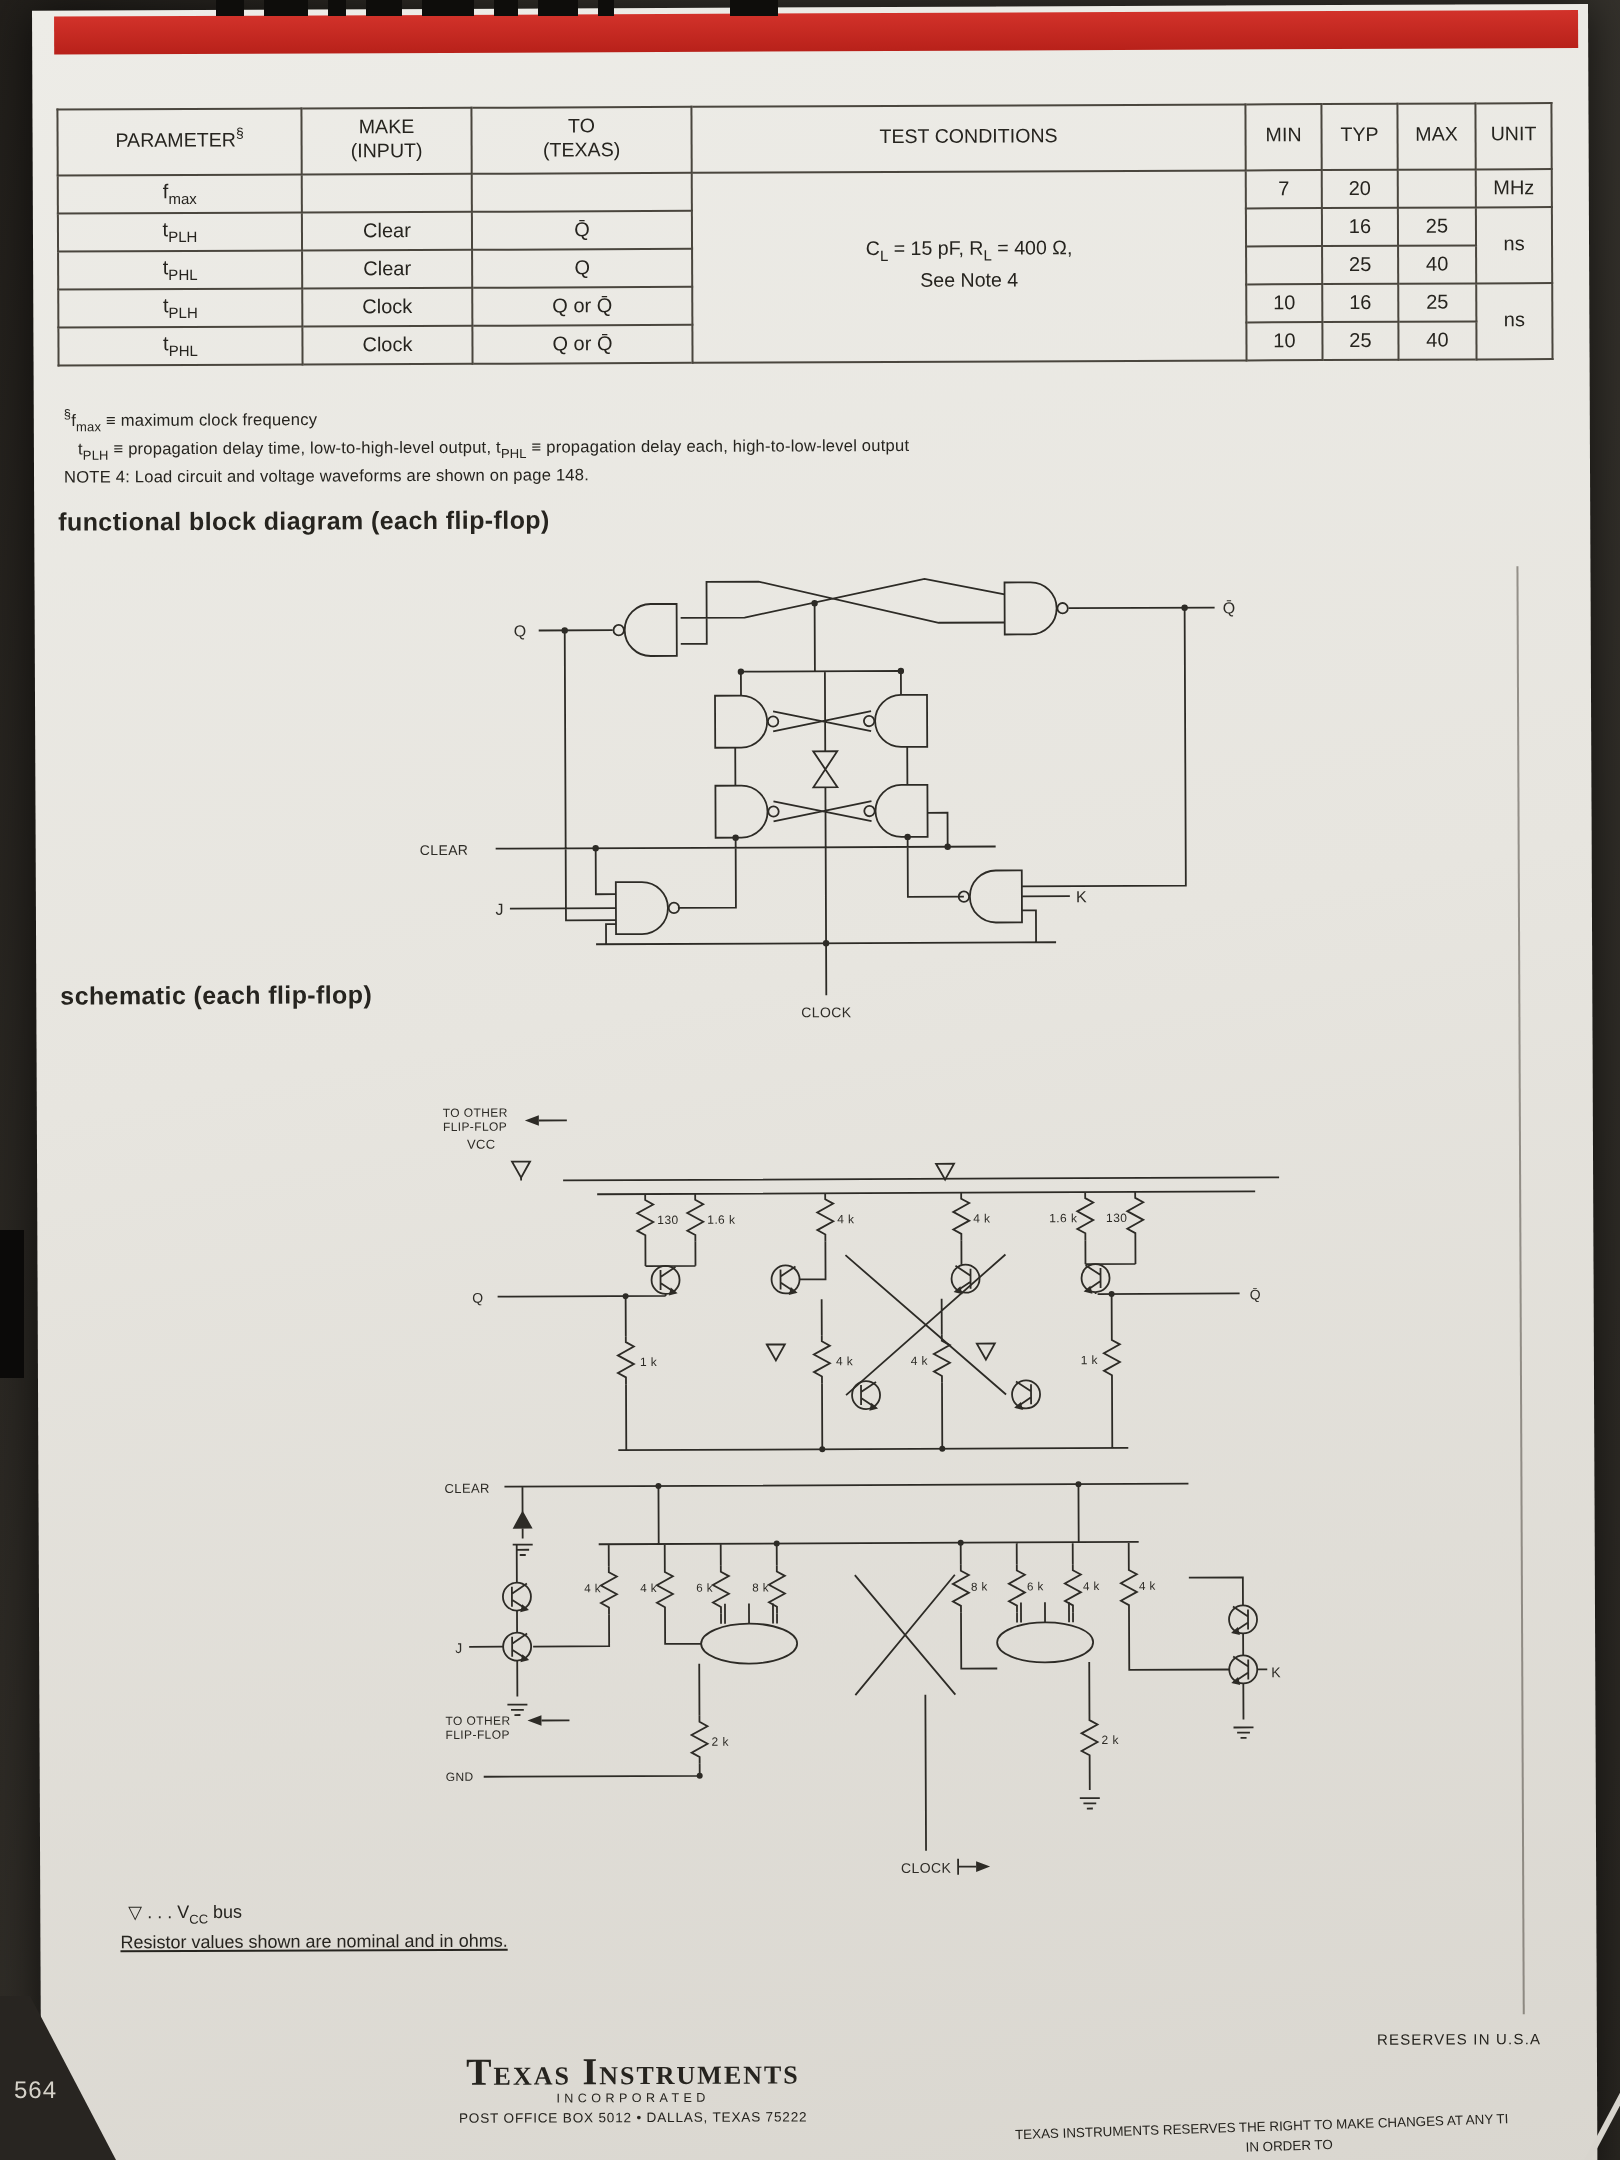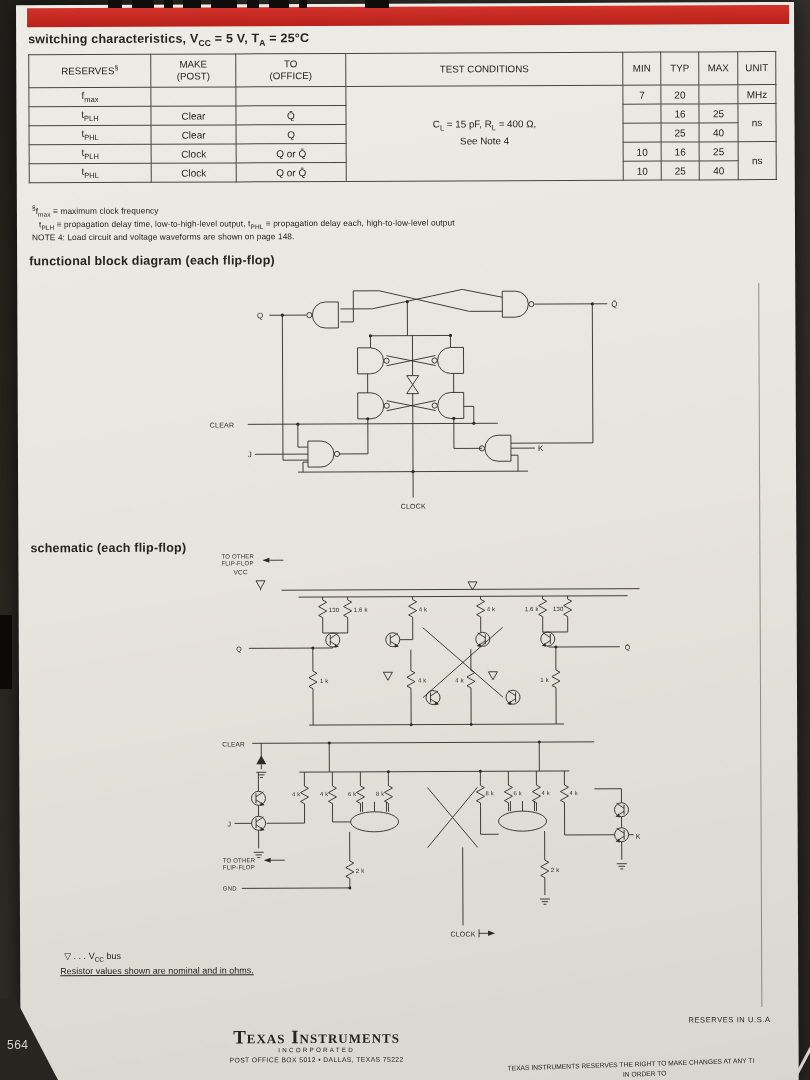--- a/index.html
+++ b/index.html
@@ -21,21 +21,21 @@
   .swtable th,.swtable td{border:1px solid #4a463e;text-align:center;font-weight:normal;}
   .swtable thead th{height:30px;font-size:9.8px;line-height:1.25;padding:1px 2px;vertical-align:middle;}
   .swtable tbody td{height:18px;padding:0 3px;}
   .cond{font-size:9.8px;line-height:1.45;}
   .hsup{font-size:7px;}
   
   .footnotes{position:absolute;left:15px;top:199px;font-size:8.3px;line-height:1.3;letter-spacing:.1px;}
   .fline sub{font-size:6.5px;} .fline sup{font-size:6.5px;}
   .fn-indent{margin-left:7px;}
   .sec-title{position:absolute;font-size:12.5px;font-weight:bold;letter-spacing:.2px;}
-  #bd-title{left:12px;top:249px;} #sc-title{left:12px;top:536px;}
+  #bd-title{left:12px;top:249px;} #sc-title{left:12px;top:486px;}
   
   .diag{position:absolute;}
   #bd{left:190px;top:272px;} #sc{left:175px;top:536px;}
   .ln{stroke:#2d2b26;stroke-width:.9;fill:none;}
   .fillb{fill:#2d2b26;stroke:none;}
   .dot{fill:#2d2b26;stroke:none;}
   .diag text{fill:#2d2b26;font-family:"Liberation Sans",sans-serif;letter-spacing:.2px;}
   
   .vccnote{position:absolute;left:44px;top:946px;font-size:9px;}
   .vccnote sub{font-size:6.5px;}
@@ -77,43 +77,42 @@
       <i style="width:20px"></i>
       <i style="width:8px"></i>
     <i style="width:24px;margin-left:48px"></i>
   </div>
   <div class="sidemark"></div>
 
   <div class="page">
 
     <div class="redbar"></div>
 
-    <div class="sw-title"><span>switching characteristics, V</span><sub>CC</sub><span> = 5 V, T</span><sub>A</sub><span> = 25°C</span></div>
 
     <table class="swtable">
       <colgroup>
         <col style="width:122px">
           <col style="width:85px">
           <col style="width:110px">
           <col style="width:277px">
         <col style="width:38px">
           <col style="width:38px">
           <col style="width:39px">
           <col style="width:38px">
       </colgroup>
       <thead>
         <tr>
-          <th><span>RESERVES</span><sup class="hsup">§</sup></th>
+          <th><span>PARAMETER</span><sup class="hsup">§</sup></th>
           <th>
               <div>MAKE</div>
-              <div>(POST)</div>
+              <div>(INPUT)</div>
             </th>
           <th>
               <div>TO</div>
-              <div>(OFFICE)</div>
+              <div>(TEXAS)</div>
             </th>
           <th>TEST CONDITIONS</th>
           <th>MIN</th>
           <th>TYP</th>
           <th>MAX</th>
           <th>UNIT</th>
         </tr>
       </thead>
       <tbody>
         <tr>

